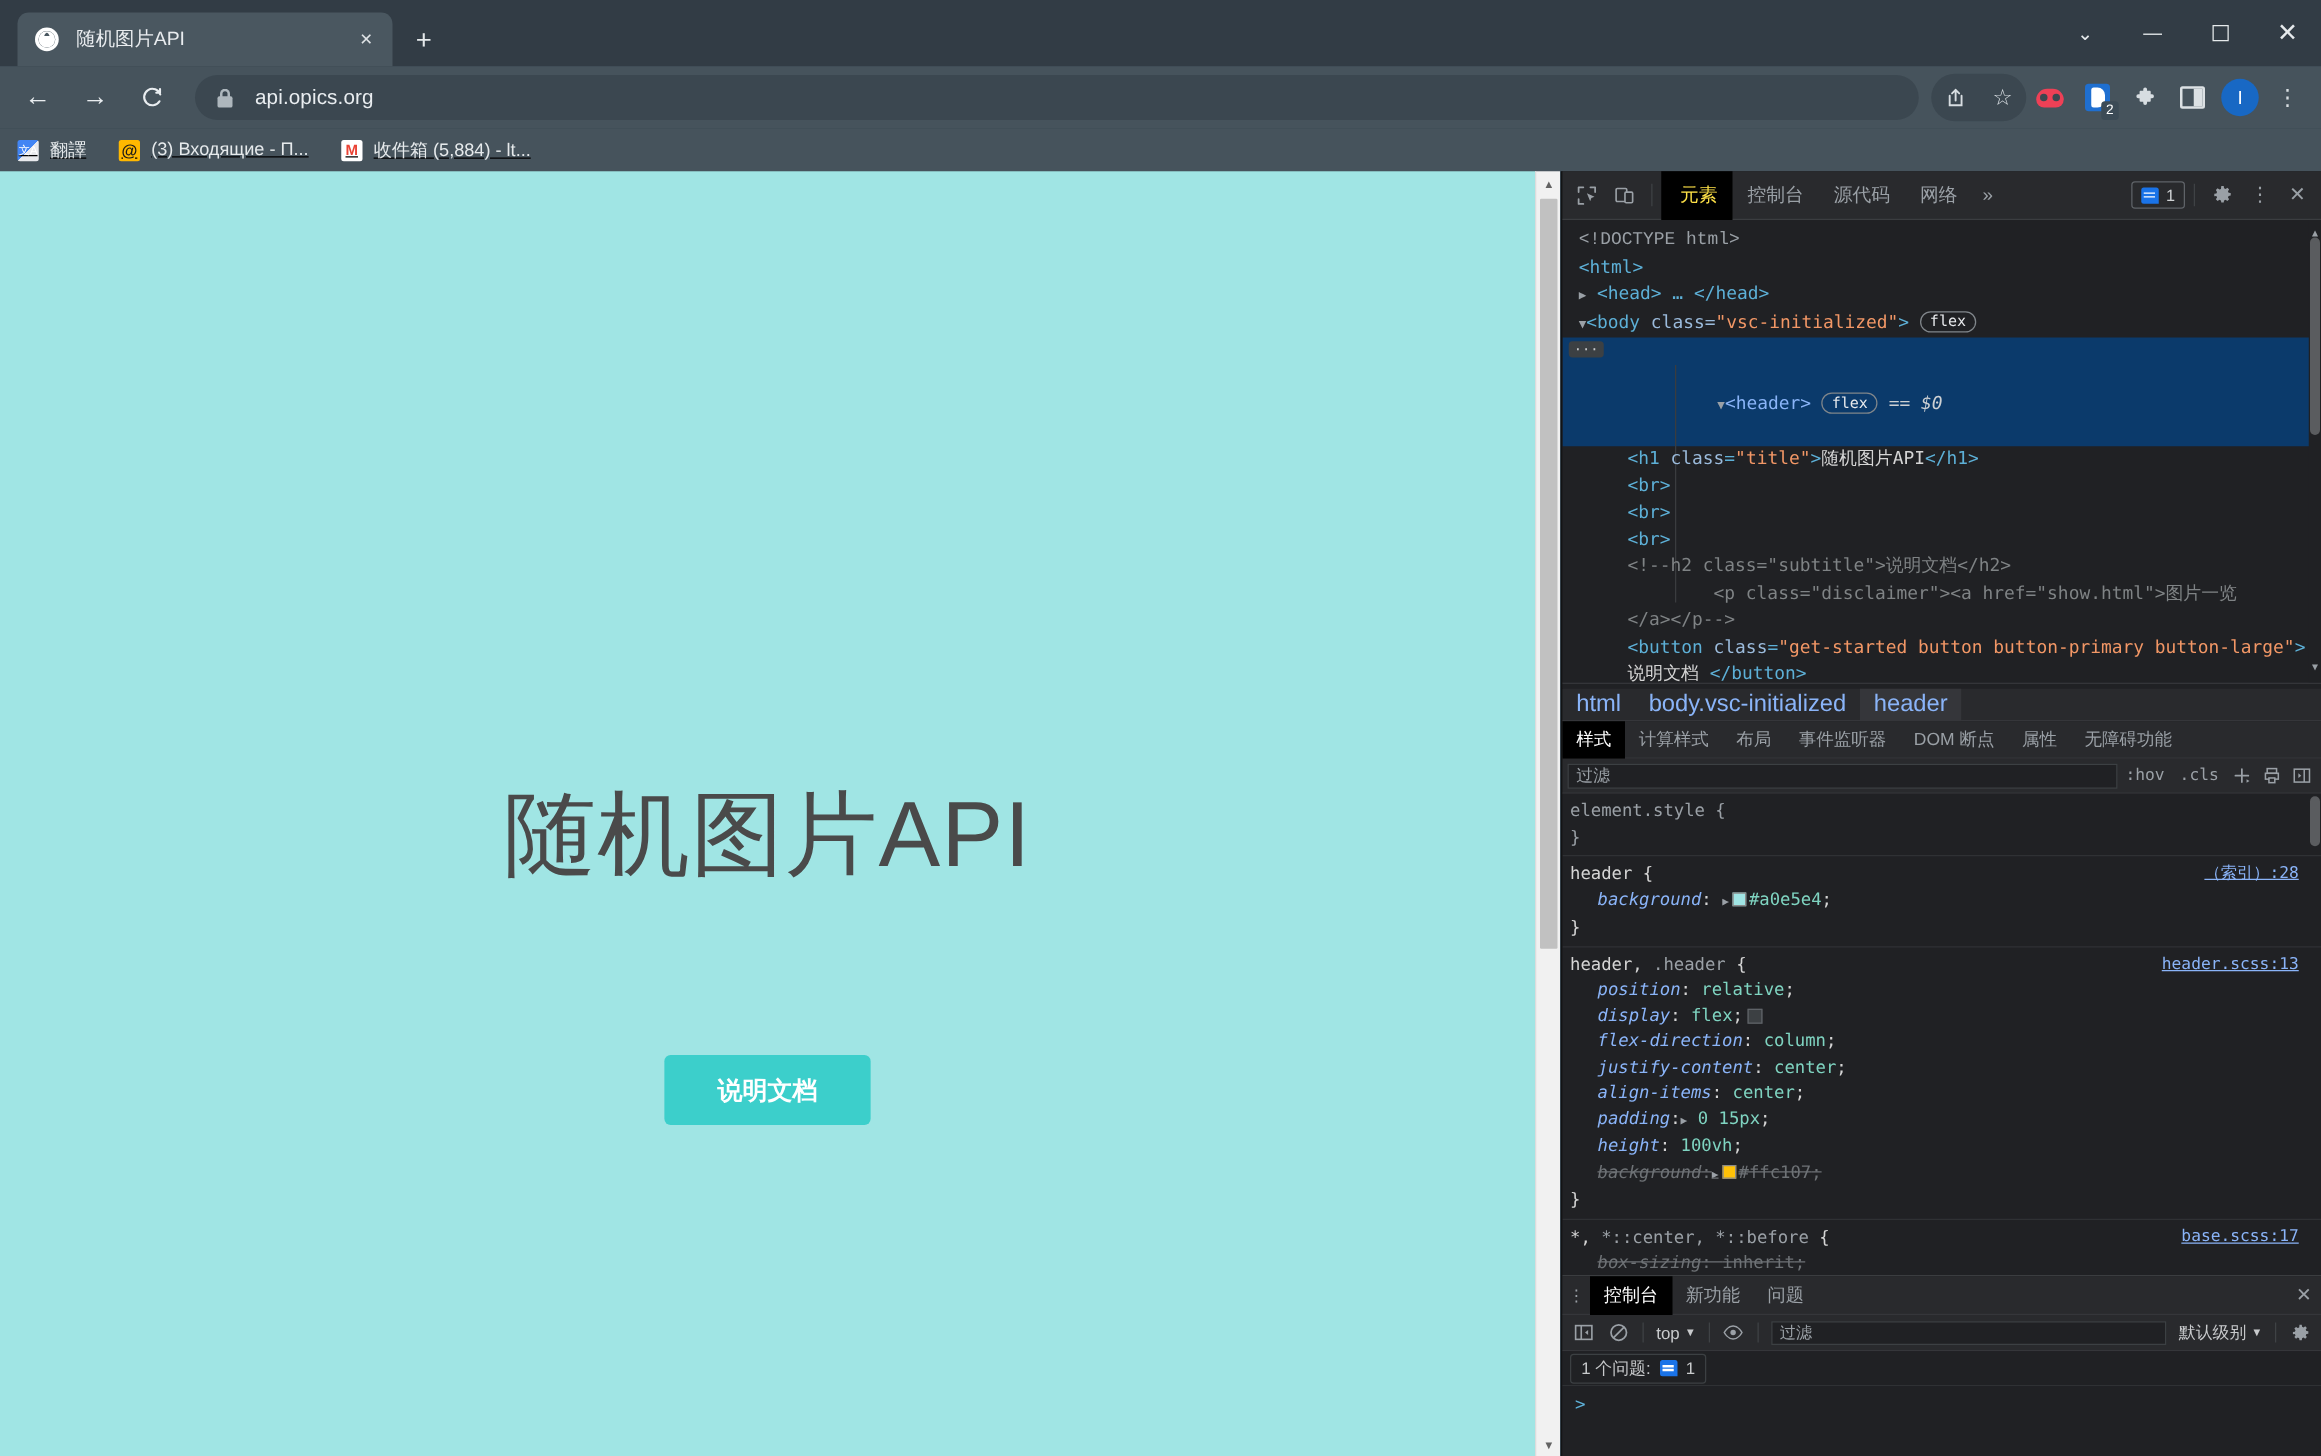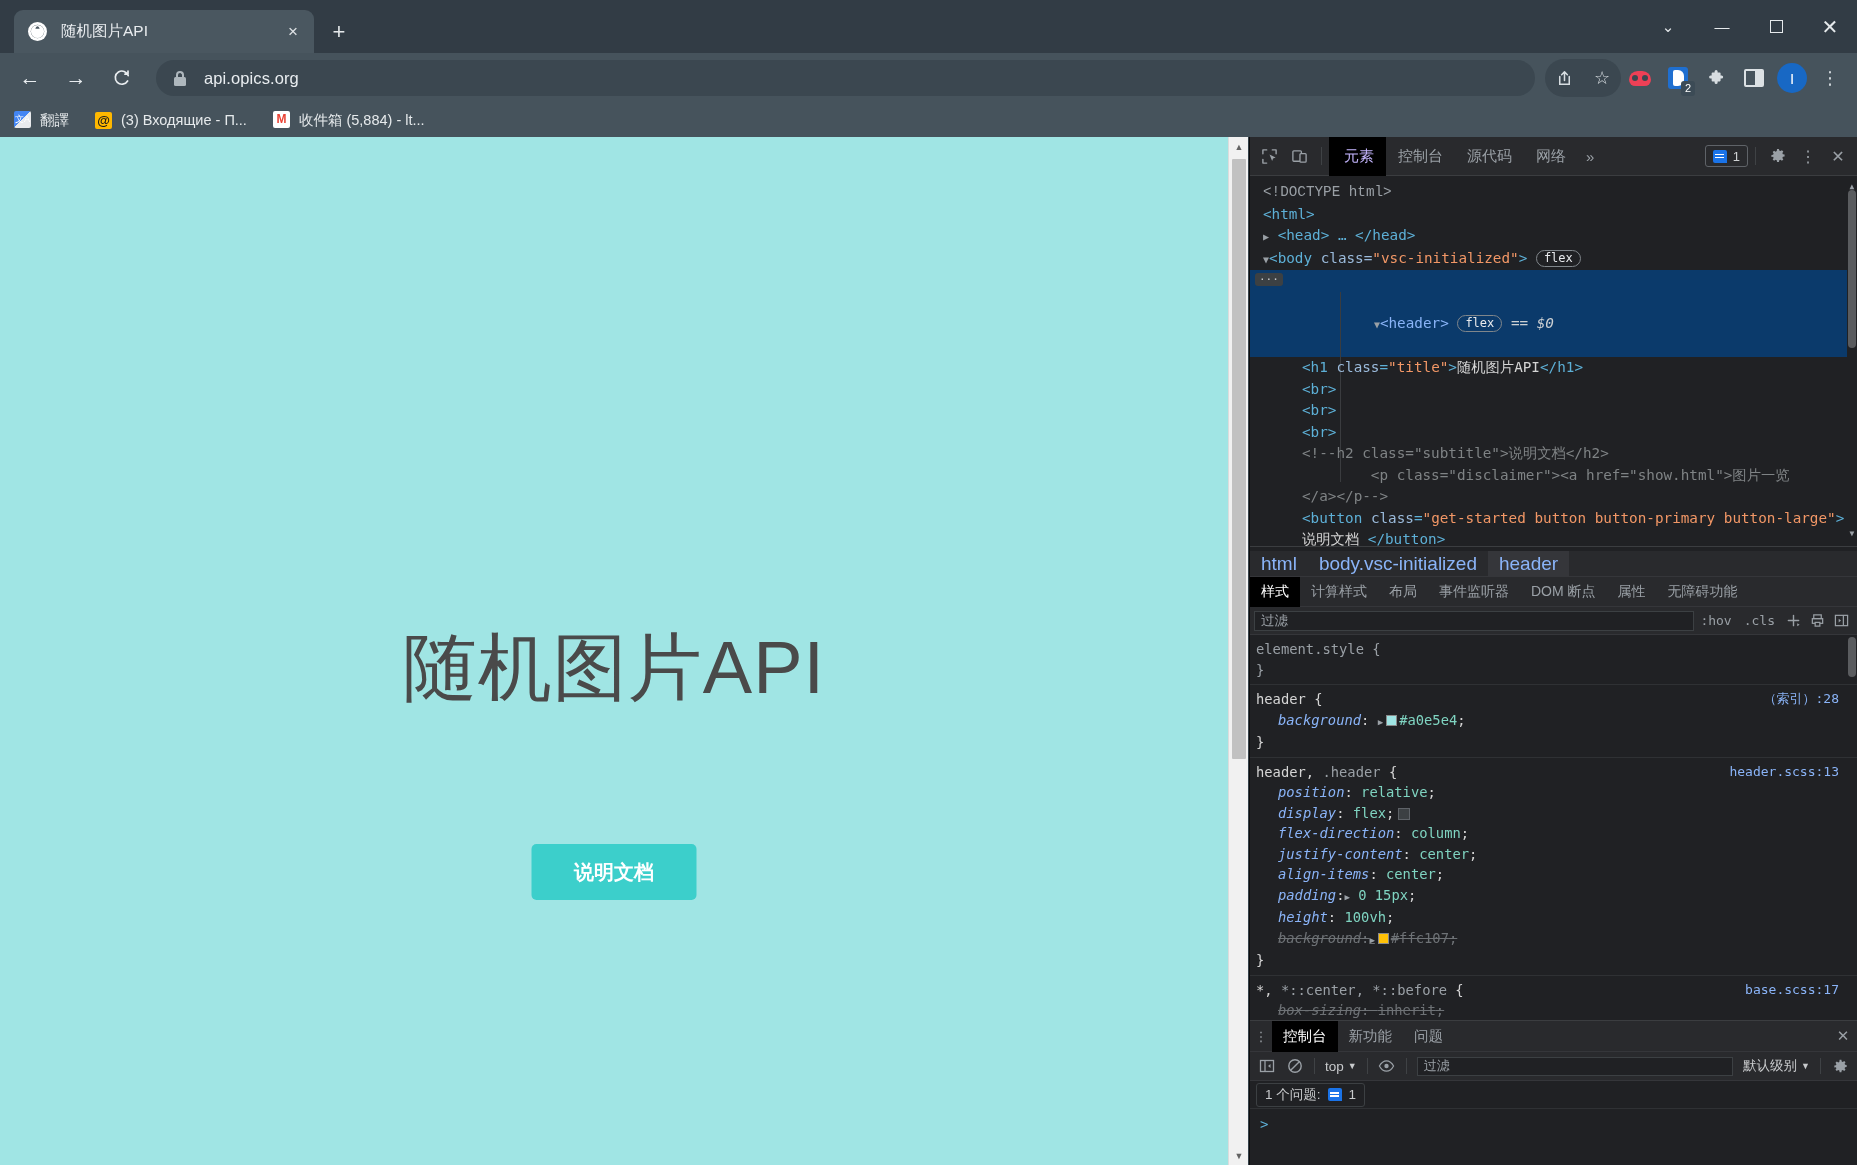--- a/index.html
+++ b/index.html
@@ -100,21 +100,21 @@
   .sidepanel-ic::after{content:'';position:absolute;right:0;top:0;bottom:0;width:7px;background:#dce1e4;}
   .avatar {
     width: 30px; height: 30px; border-radius: 50%; background: #1868c4;
     color: #fff; font-size: 15px; display:flex; align-items:center; justify-content:center;
   }
 
   .bookmarks {
     position: absolute; left: 0; top: 103px; width: 1857px; height: 34px;
     background: #46535c; display: flex; align-items: center; padding-left: 14px;
   }
-  .bm { display: flex; align-items: flex-start; margin-right: 26px; }
+  .bm { display: flex; align-items: center; margin-right: 26px; text-decoration: underline; }
   .bm-label { color: #e6eaec; font-size: 14.5px; margin-left: 9px; white-space: nowrap; }
   .bm-ico { width: 17px; height: 17px; flex: none; border-radius: 2px; position: relative;
             display:flex;align-items:center;justify-content:center;font-size:12px;color:#fff; }
   .ico-translate { background: linear-gradient(135deg,#4285f4 50%,#e8eaed 50%); color:#fff; font-size:9px; }
   .ico-at { background: #ffb800; color: #1a1a1a; font-weight: bold; font-size: 13px; }
   .ico-gmail { background:#fff; color:#ea4335; font-weight:bold; font-size:12px; }
 
   
   .viewport {
     position: absolute; left: 0; top: 137px; width: 1228px; height: 1028px;
@@ -159,21 +159,21 @@
   }
   .dt-ticon {
     width: 30px; height: 30px; display:flex; align-items:center; justify-content:center;
     color:#9aa0a6;
   }
   .dt-sep { width:1px; height:18px; background:#3f4245; margin: 0 7px; }
   .dt-tab {
     padding: 0 12px; height: 39px; display:flex; align-items:center;
     color:#9aa0a6; font-size: 15px; white-space: nowrap;
   }
-  .dt-tab.active { background:#000; color:#c4b5fd;padding-left:15px; }
+  .dt-tab.active { background:#000; color:#fde047;padding-left:15px; }
   .dt-more { padding: 0 8px; color:#9aa0a6; font-size:15px; }
   .dt-right { margin-left:auto; display:flex; align-items:center; }
   .issues-chip {
     display:flex; align-items:center; gap:6px; border:1px solid #5f6368;
     border-radius:3px; padding:1px 7px; height:22px; color:#cfd2d4; font-size:13px;
   }
   .issue-glyph { width:14px; height:13px; background:#1a73e8; border-radius:2px 2px 0 2px; position:relative; }
   .issue-glyph::after { content:''; position:absolute; left:2px; top:4px; width:9px; height:1.6px; background:#fff; box-shadow:0 3px 0 #fff; }
 
   .dom-tree {
@@ -239,21 +239,21 @@
   .fr-btn { width:24px;height:24px;display:flex;align-items:center;justify-content:center;color:#9aa0a6;font-size:14px;}
 
   .styles-pane {
     flex: 1 1 auto; background:#202124; overflow:hidden; position:relative;
     font-family: "DejaVu Sans Mono", monospace; font-size: 13.8px; line-height: 20.5px;
     min-height:0;
   }
   .rule { border-bottom:1px solid #2f3134; padding: 4px 0 4px 6px; position:relative; }
   .rule .src {
     position:absolute; right:18px; top:4px; color:#8ab4f8; font-size:13px;
-    font-family:"DejaVu Sans Mono", monospace;
+    text-decoration: underline; font-family:"DejaVu Sans Mono", monospace;
   }
   .sel-g { color:#9aa0a6; }
   .sel-main { color:#d5d5d5; }
   .prop { color:#8ab4f8; padding-left: 22px; font-style: italic; }
   .val { color:#7fd4c1; }
   .strike { text-decoration: line-through; color:#6e7276; }
   .strike .prop, .strike .val { color:#6e7276; }
   .swatch { display:inline-block; width:11px; height:11px; border:1px solid #8a8a8a; vertical-align:-1px; margin: 0 2px 0 3px; }
   .arrowtri { color:#9aa0a6; font-size:9px; }
   .flexicon { display:inline-block; width:12px;height:12px;background:#3c4043;border:1px solid #5f6368;vertical-align:-2px;margin-left:4px;}

